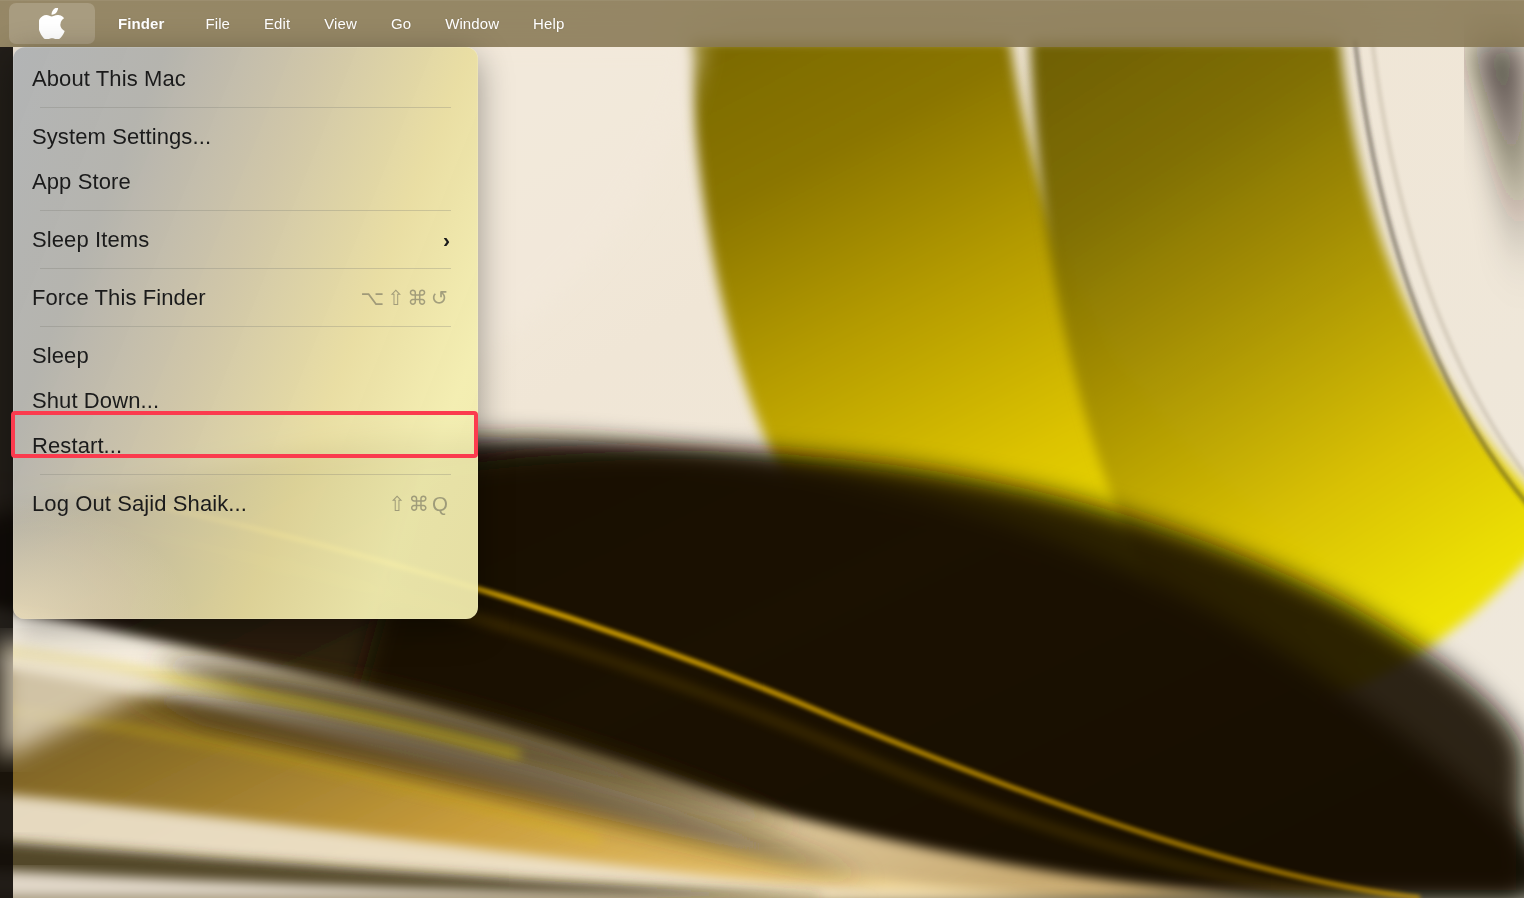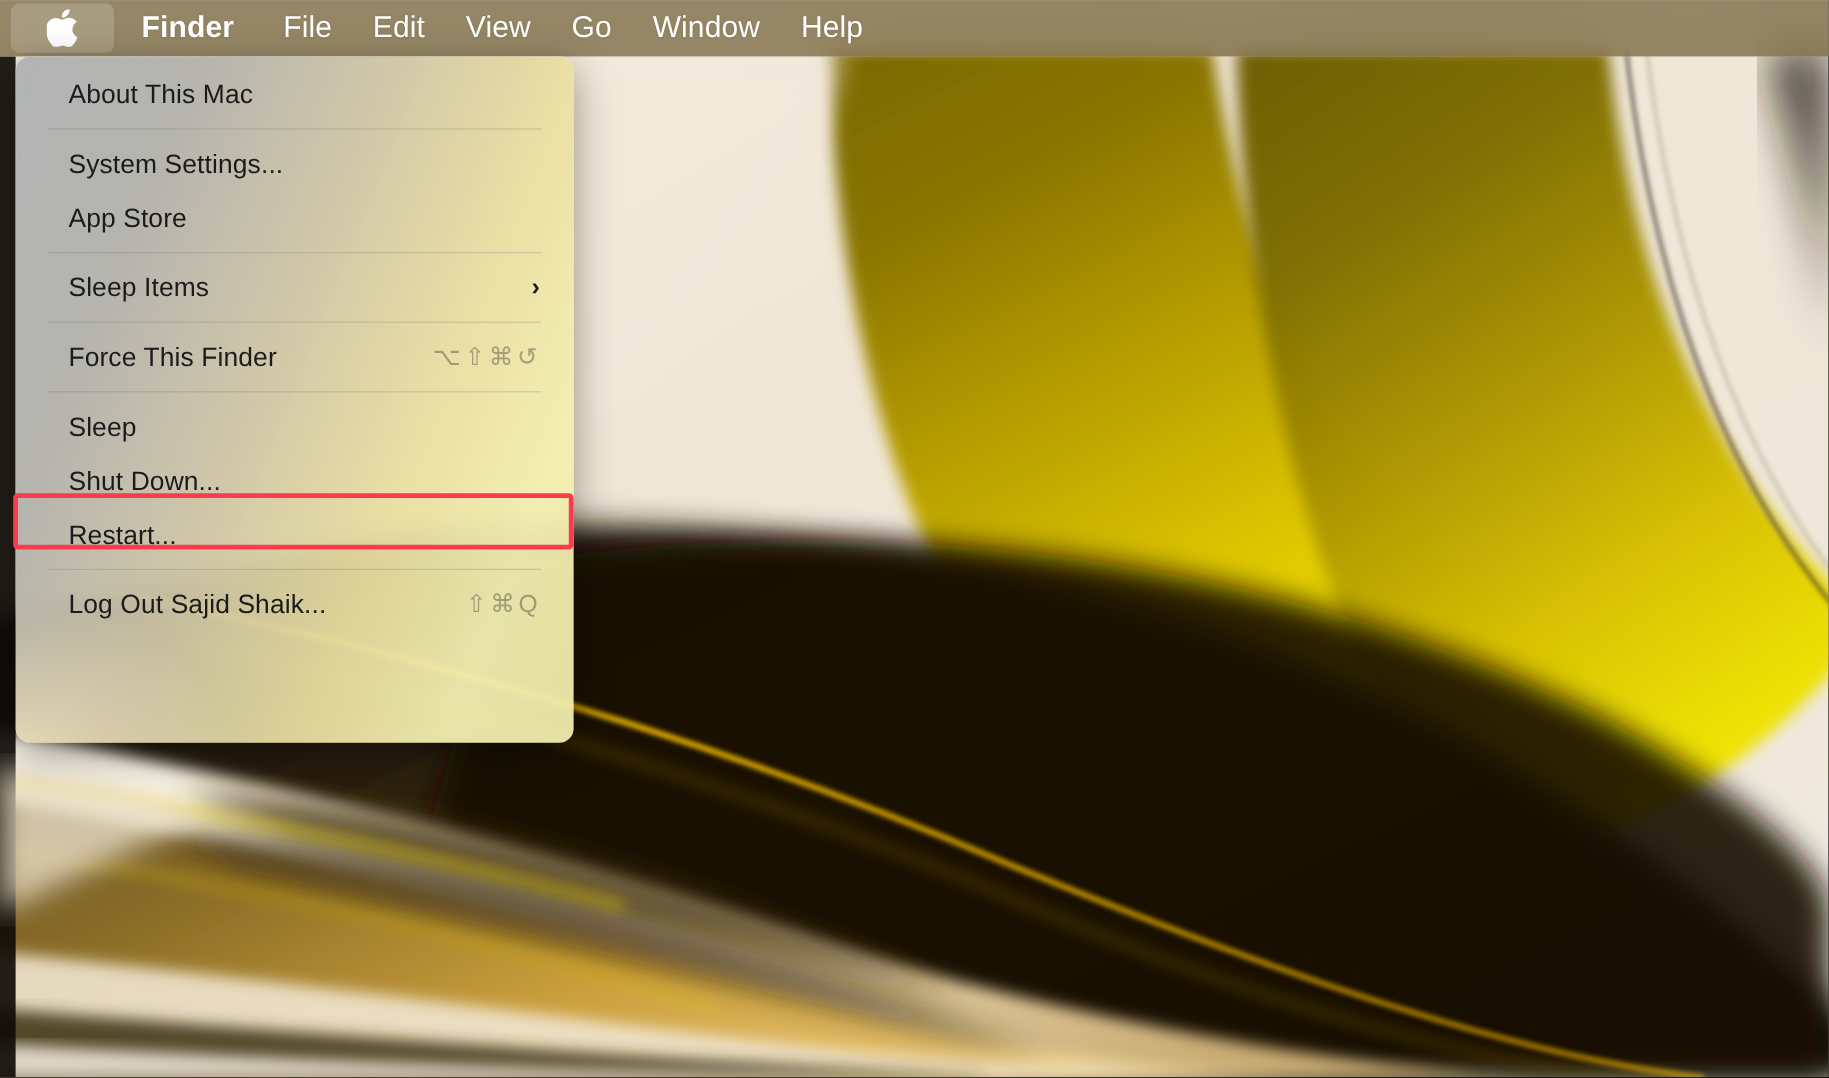--- a/index.html
+++ b/index.html
@@ -53,21 +53,21 @@
     display: flex;
     align-items: center;
     justify-content: center;
   }
   .apple-glyph {
     width: 26px; height: 31px;
     display: block;
   }
   #menubar .mb-item {
     color: #ffffff;
-    font-size: 25px;
+    font-size: 15px;
     letter-spacing: 0.1px;
     padding: 0 17px;
     height: 47px;
     line-height: 47px;
     white-space: nowrap;
     text-shadow: 0 0 2px rgba(0,0,0,0.16);
   }
   #menubar .mb-item.bold { font-weight: bold; padding-left: 14px; padding-right: 24px; }
 
   
@@ -99,21 +99,21 @@
     background: radial-gradient(ellipse at 0% 100%, rgba(240,224,186,0.75), rgba(240,224,186,0) 70%);
     pointer-events: none;
   }
   .menu-inner { position: relative; z-index: 2; padding-top: 9px; }
 
   .mi {
     position: relative;
     height: 45px;
     display: flex;
     align-items: center;
-    padding: 0 27px 0 44px;
+    padding: 0 27px 0 19px;
     color: #1b1b1b;
     font-size: 22px;
     letter-spacing: 0.1px;
   }
   .mi .label { white-space: nowrap; }
   .mi .spacer { flex: 1 1 auto; }
   .mi .shortcut {
     color: rgba(60,60,60,0.42);
     font-size: 20.5px;
     letter-spacing: 3px;

